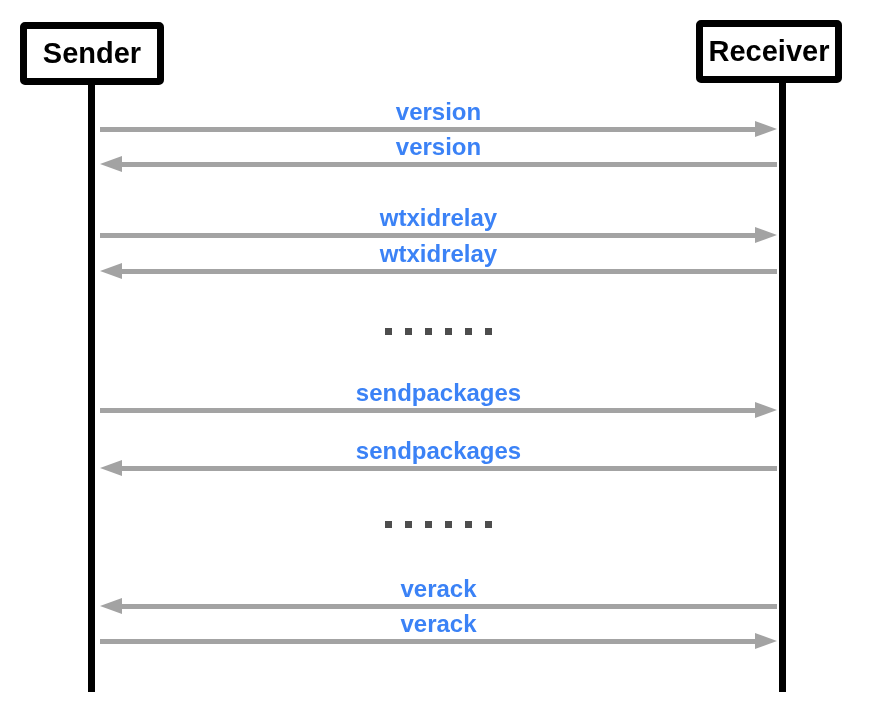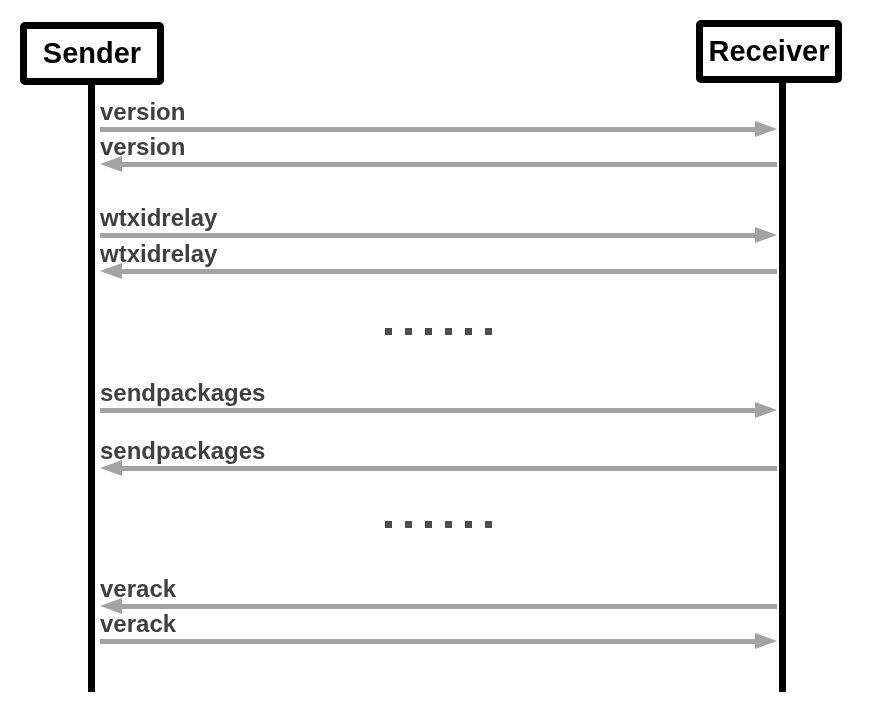--- a/index.html
+++ b/index.html
@@ -44,23 +44,24 @@
 
   
   .messages-layer { position: absolute; inset: 0; z-index: 1; }
 
   .msg-label {
     position: absolute;
     left: 100px;
     width: 677px;
     height: 28px;
     line-height: 28px;
+    text-align: center;
     font-size: 24px;
     font-weight: bold;
-    color: #404040;
+    color: #3b82f6;
     white-space: nowrap;
   }
 
   .msg-arrow {
     position: absolute;
     left: 100px;
     width: 677px;
     height: 16px;
   }
   .msg-arrow .line {

